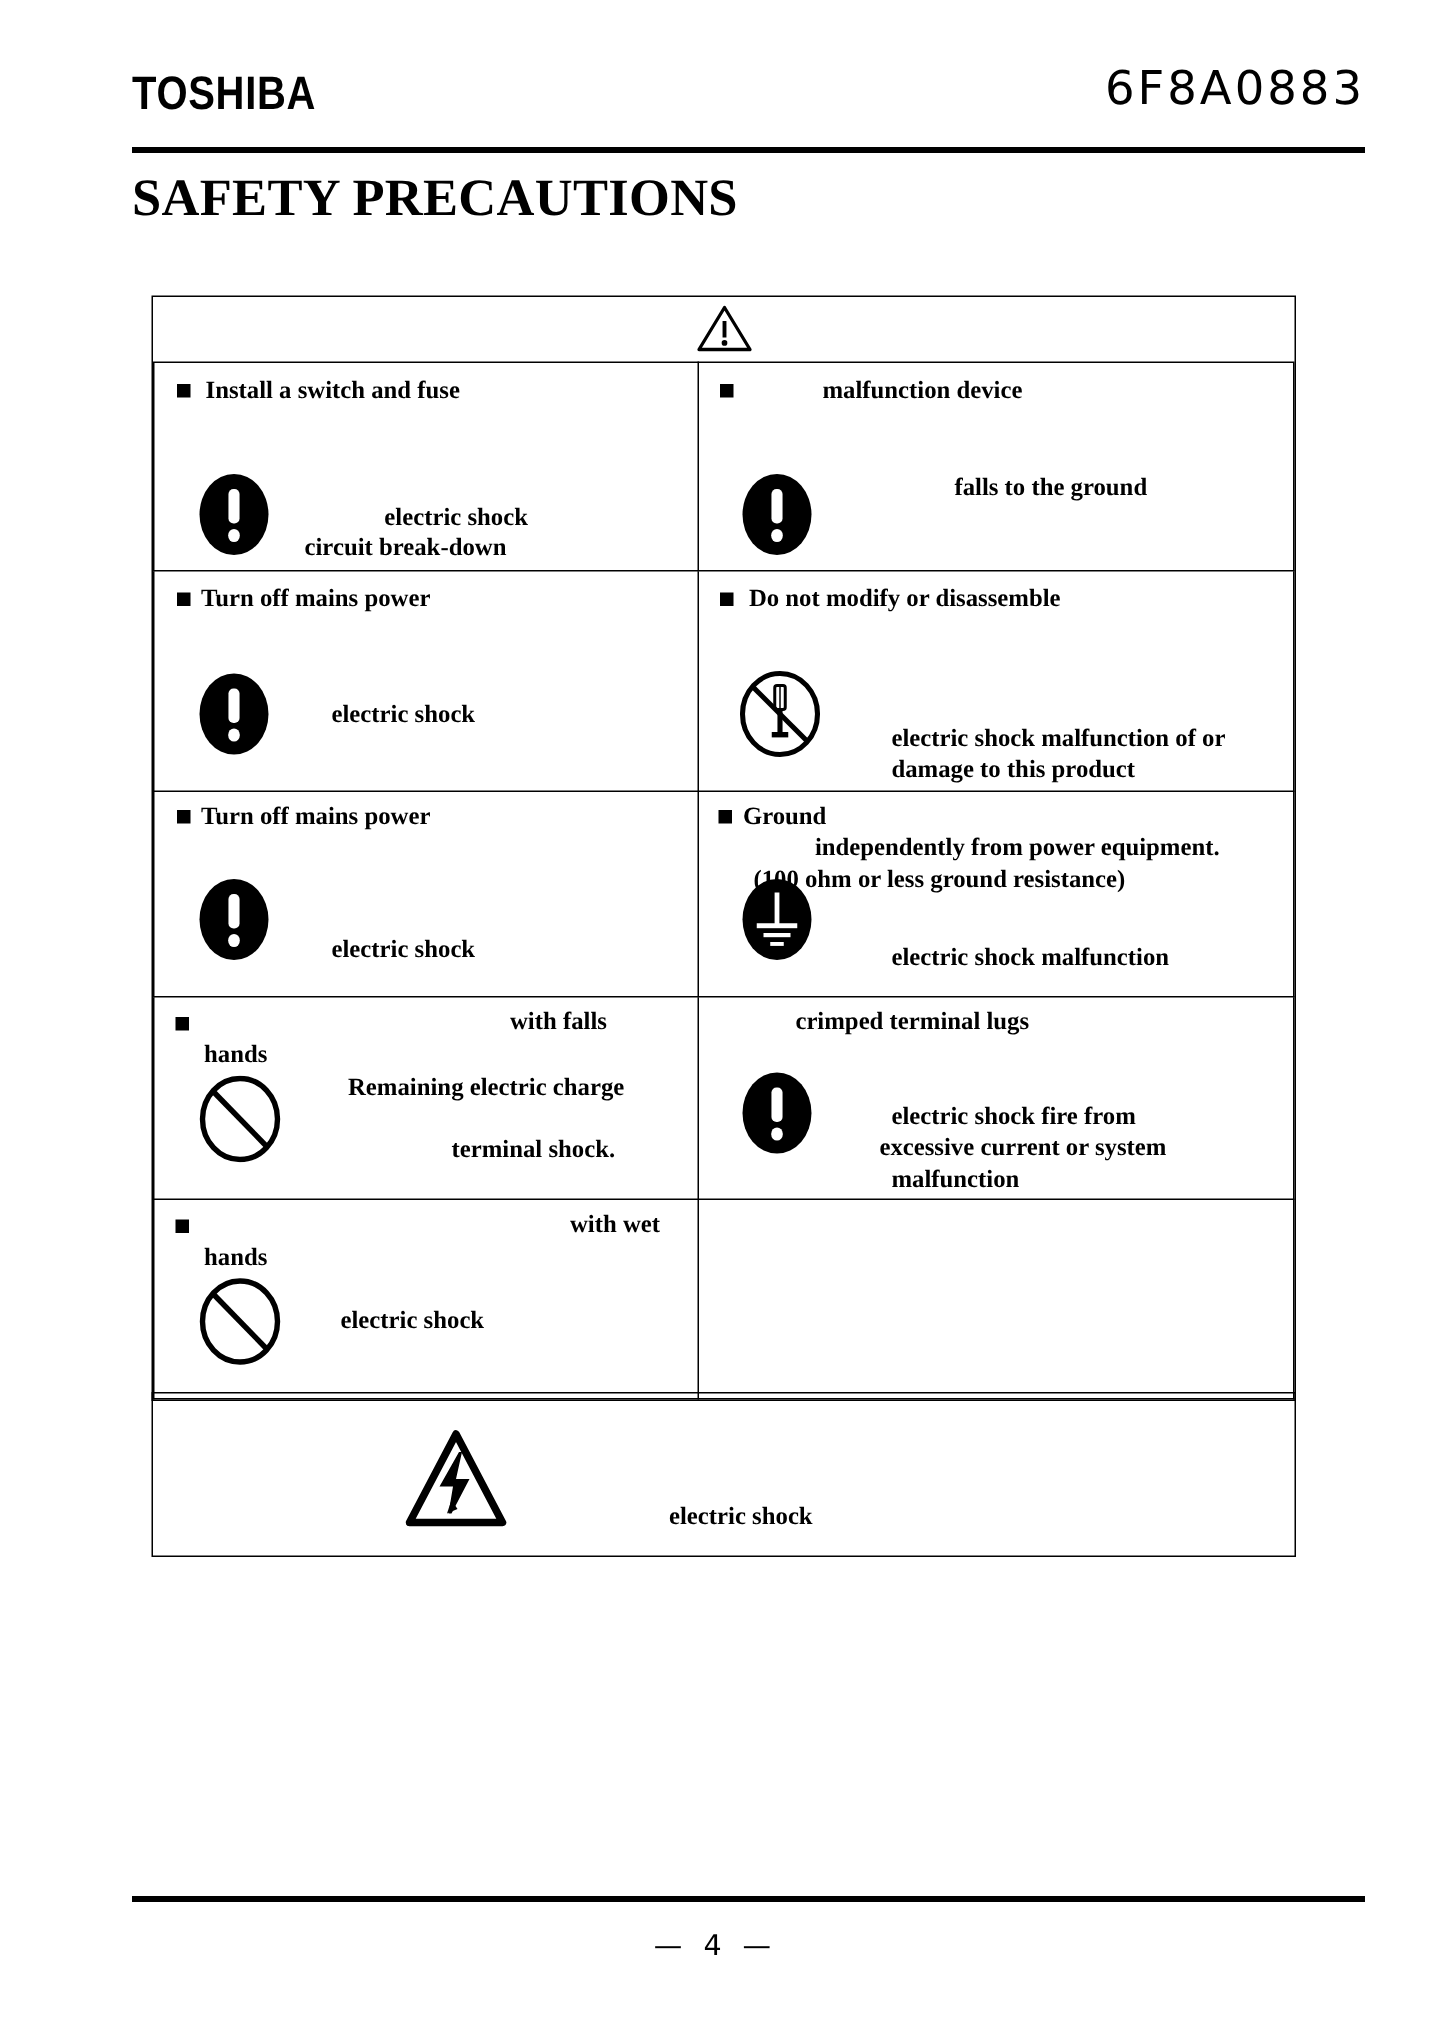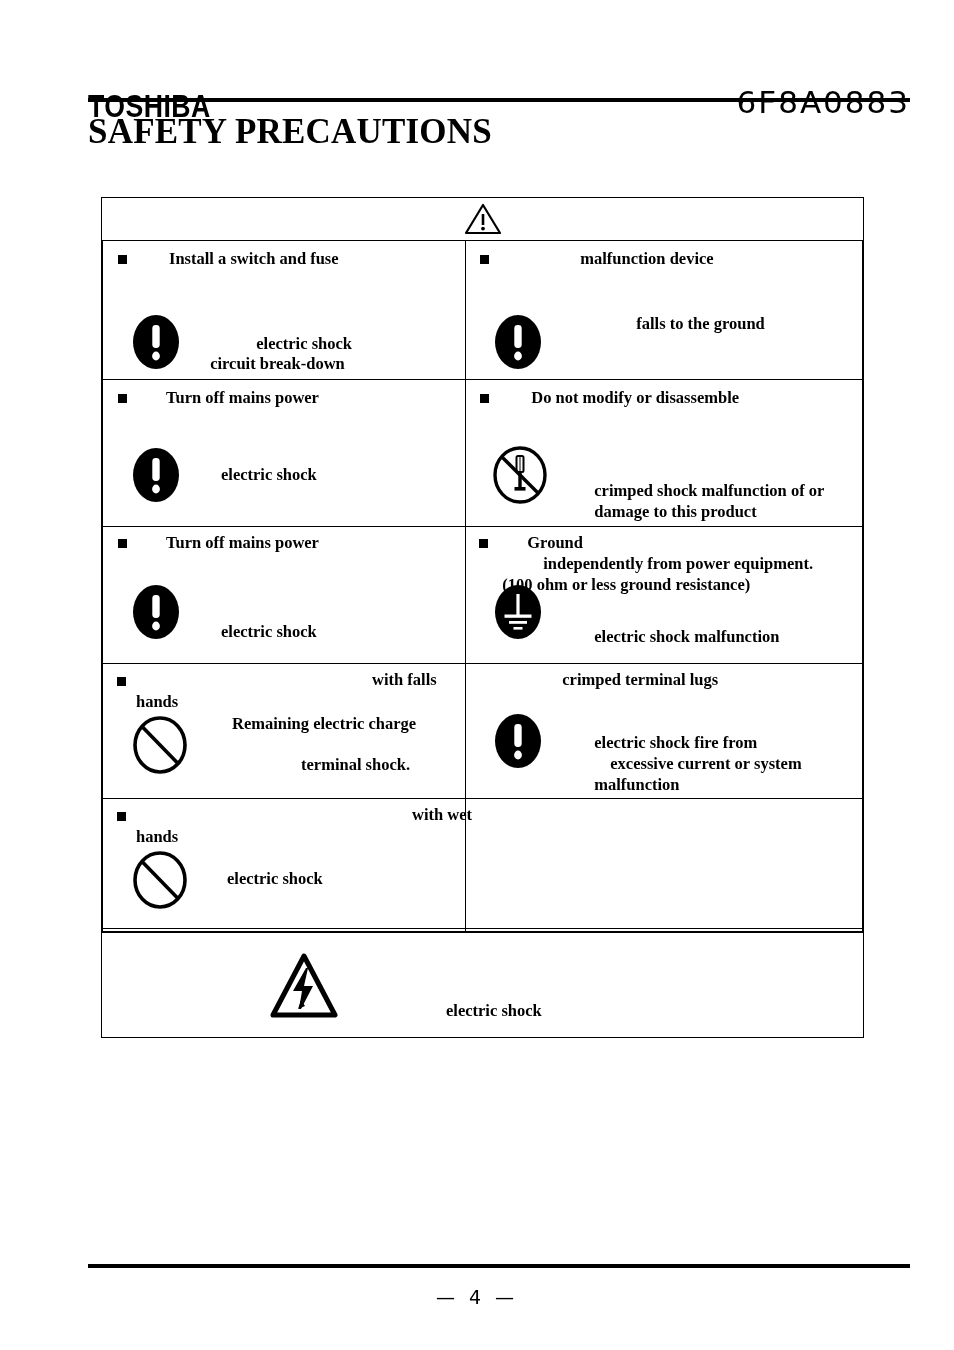--- a/index.html
+++ b/index.html
@@ -21,21 +21,20 @@
     inset: 0;
   }
 
   
   .header-row {
     position: absolute;
     left: 88px;
     top: 44px;
     width: 822px;
     height: 48px;
-    margin-top: 43px;
   }
   .toshiba-logo {
     position: absolute;
     left: 0;
     top: 4px;
     font-family: "Liberation Sans", "DejaVu Sans", sans-serif;
     font-weight: bold;
     font-size: 29px;
     letter-spacing: 0.5px;
     transform: scaleX(0.92) scaleY(1.08);
@@ -121,21 +120,20 @@
     vertical-align: middle;
     position: absolute;
   }
 
   .cell-head {
     position: absolute;
     font-size: 16.5px;
     font-weight: bold;
     line-height: 1.25;
     white-space: nowrap;
-    margin-left: 32px;
   }
   .cell-text {
     position: absolute;
     font-size: 16.5px;
     font-weight: bold;
     line-height: 1.35;
   }
 
   
   .icon {
@@ -215,21 +213,21 @@
           <td style="height:138px">
             <div class="cellbox">
               <span class="bullet" style="left:15px; top:14px"></span>
               <div class="cell-head" style="left:34px; top:8px">Install a switch and fuse</div>
               <svg class="icon" style="left:27px; top:72px" width="52" height="58" viewBox="0 0 52 58">
                 <ellipse cx="26" cy="29" rx="23" ry="27" fill="#000"></ellipse>
                 <rect x="22.3" y="12" width="7.4" height="23" rx="3.4" fill="#fff"></rect>
                 <ellipse cx="26" cy="43" rx="3.9" ry="4.4" fill="#fff"></ellipse>
               </svg>
               <div class="cell-text" style="left:119px; top:92px; text-align:right; width:130px">electric shock</div>
-              <div class="cell-text" style="left:100px; top:112px; text-align:center; width:149px">circuit break-down</div>
+              <div class="cell-text" style="left:100px; top:112px; text-align:left; width:149px">circuit break-down</div>
             </div>
           </td>
           <td>
             <div class="cellbox">
               <span class="bullet" style="left:14px; top:14px"></span>
               <div class="cell-head" style="left:82px; top:8px">malfunction device</div>
               <svg class="icon" style="left:26px; top:72px" width="52" height="58" viewBox="0 0 52 58">
                 <ellipse cx="26" cy="29" rx="23" ry="27" fill="#000"></ellipse>
                 <rect x="22.3" y="12" width="7.4" height="23" rx="3.4" fill="#fff"></rect>
                 <ellipse cx="26" cy="43" rx="3.9" ry="4.4" fill="#fff"></ellipse>
@@ -259,21 +257,21 @@
               <svg class="icon" style="left:26px; top:66px" width="56" height="58" viewBox="0 0 56 58">
 
                 <rect x="24.5" y="10" width="7" height="16" rx="1.5" fill="#fff" stroke="#000" stroke-width="2"></rect>
                 <line x1="28" y1="9.5" x2="28" y2="26" stroke="#000" stroke-width="1"></line>
                 <rect x="26.3" y="26" width="3.4" height="15" fill="#000"></rect>
                 <rect x="22.5" y="41" width="11" height="3.6" fill="#000"></rect>
 
                 <ellipse cx="28" cy="29" rx="25" ry="27" fill="none" stroke="#000" stroke-width="3.4"></ellipse>
                 <line x1="9.5" y1="10.5" x2="46.5" y2="47.5" stroke="#000" stroke-width="3.4"></line>
               </svg>
-              <div class="cell-text" style="left:128px; top:100px">crimped shock  malfunction of or</div>
+              <div class="cell-text" style="left:128px; top:100px">electric shock  malfunction of or</div>
               <div class="cell-text" style="left:128px; top:121px">damage to this product</div>
             </div>
           </td>
         </tr>
 
         <tr>
           <td style="height:136px">
             <div class="cellbox">
               <span class="bullet" style="left:15px; top:12px"></span>
               <div class="cell-head" style="left:31px; top:6px">Turn off mains power</div>
@@ -319,21 +317,21 @@
           </td>
           <td>
             <div class="cellbox">
               <div class="cell-head" style="left:64px; top:6px">crimped terminal lugs</div>
               <svg class="icon" style="left:26px; top:48px" width="52" height="58" viewBox="0 0 52 58">
                 <ellipse cx="26" cy="29" rx="23" ry="27" fill="#000"></ellipse>
                 <rect x="22.3" y="12" width="7.4" height="23" rx="3.4" fill="#fff"></rect>
                 <ellipse cx="26" cy="43" rx="3.9" ry="4.4" fill="#fff"></ellipse>
               </svg>
               <div class="cell-text" style="left:128px; top:68px">electric shock  fire from</div>
-              <div class="cell-text" style="left:144px; top:89px">excessive current or system</div>
+              <div class="cell-text" style="left:120px; top:89px">excessive current or system</div>
               <div class="cell-text" style="left:128px; top:110px">malfunction</div>
             </div>
           </td>
         </tr>
 
         <tr>
           <td style="height:132px">
             <div class="cellbox">
               <span class="bullet" style="left:14px; top:13px"></span>
               <div class="cell-head" style="left:277px; top:6px">with wet</div>

